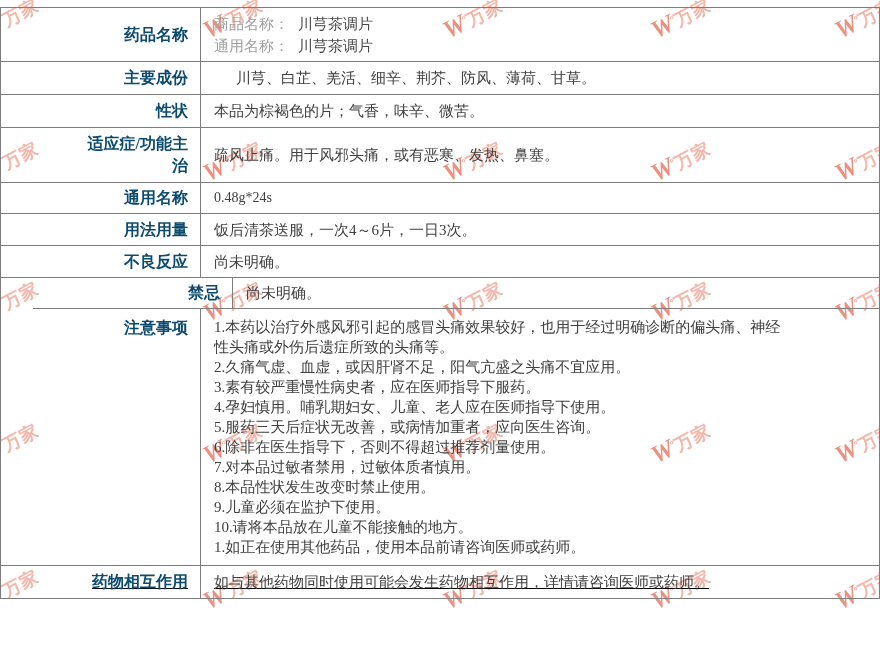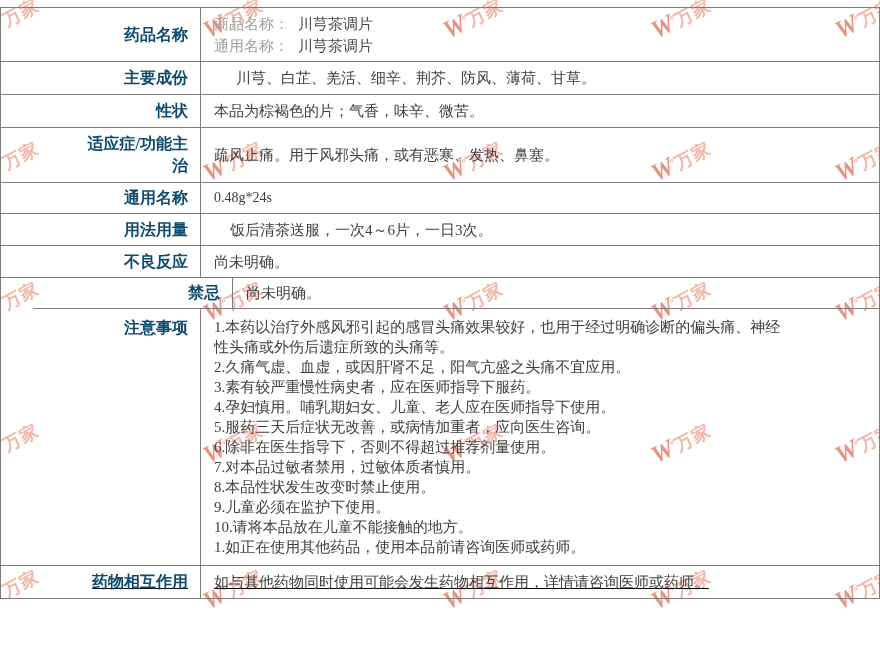--- a/index.html
+++ b/index.html
@@ -48,21 +48,21 @@
     flex:1;box-sizing:border-box;
     display:flex;flex-direction:column;justify-content:center;
     padding:4px 36px 4px 13px;
     font-size:15px;line-height:22px;color:#404040;
   }
   .t-row.r1{min-height:54px;}
   .t-row.r2{min-height:33px;gap:22px;}
   .t-row.r3{min-height:33px;}
   .t-row.r4{min-height:55px;}
   .t-row.r5{min-height:31px;}
-  .t-row.r6{min-height:32px;gap:16px;}
+  .t-row.r6{min-height:32px;}
   .t-row.r7{min-height:32px;}
   .t-row.r8{min-height:31px;margin-left:32px;}
   .t-row.r9{min-height:257px;}
   .t-row.r10{min-height:33px;text-decoration:underline;}
   .t-row.r9 .cell-label{align-items:flex-start;padding-top:8px;}
   .t-row.r9 .cell-value{justify-content:flex-start;padding-top:8px;line-height:20px;font-family:Liberation Serif, serif;}
   .note{max-width:576px;}
   .pair{line-height:22px;}
   .pair-key{color:#9f9f9f;padding-right:9px;}
   .pair-value{color:#474747;}

